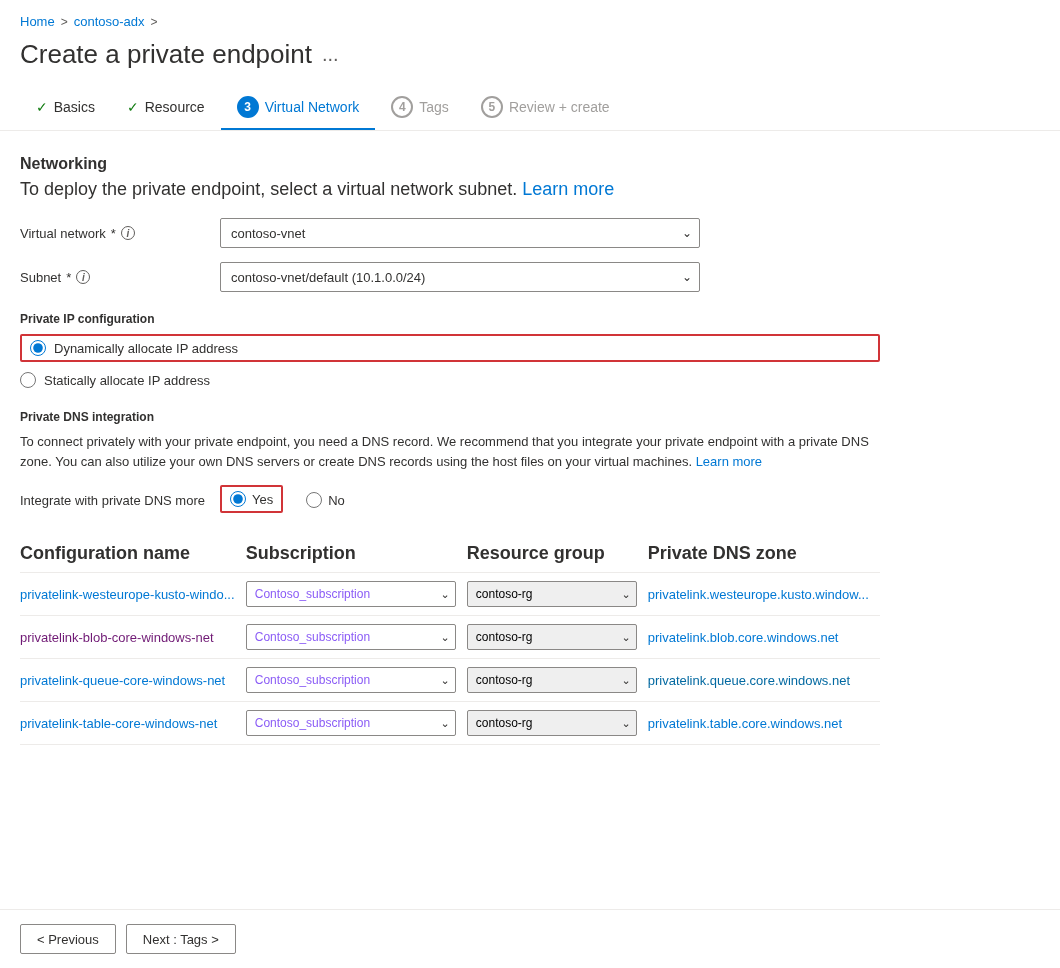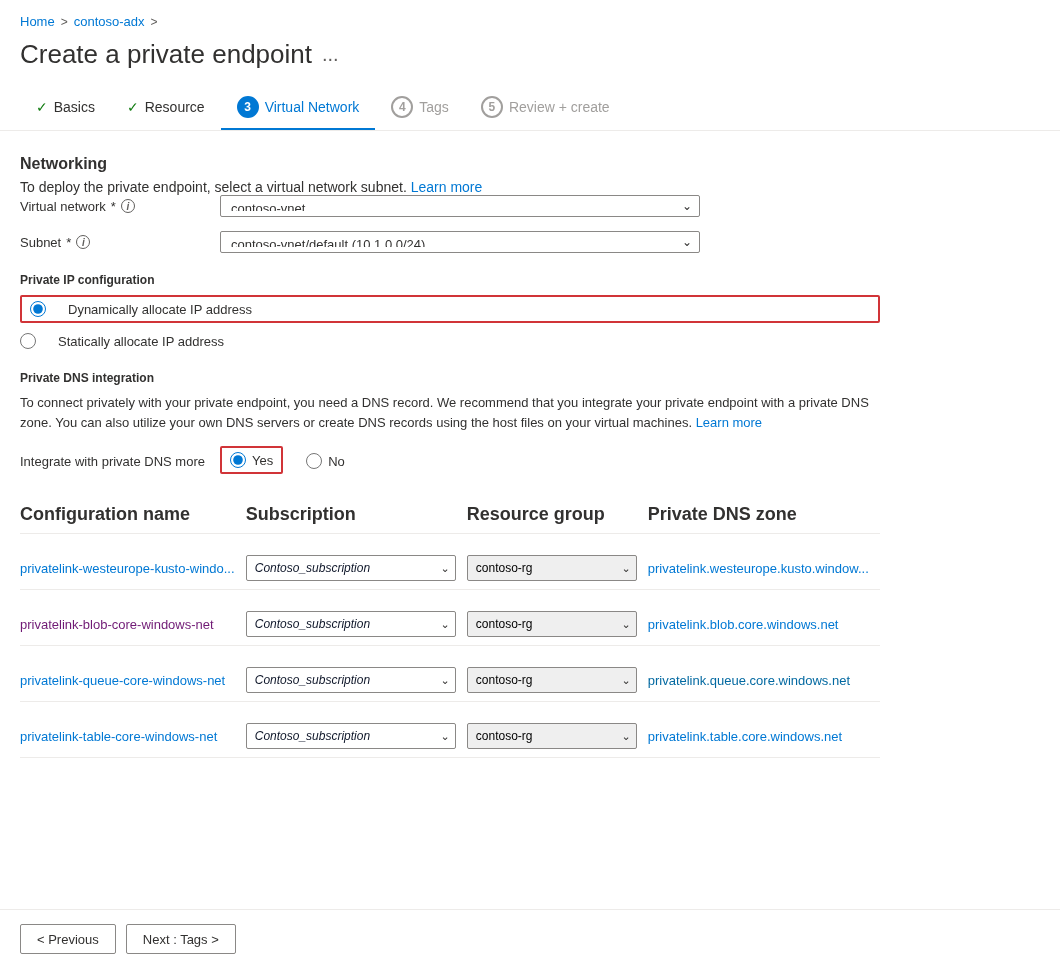--- a/index.html
+++ b/index.html
@@ -19,57 +19,57 @@
     .wizard-tab.completed { color: #323130; }
     .wizard-tab.active { color: #0078d4; border-bottom: 2px solid #0078d4; font-weight: 500; }
     .wizard-tab.disabled { color: #a19f9d; cursor: default; }
     .tab-circle { width: 22px; height: 22px; border-radius: 50%; border: 2px solid #a19f9d; display: flex; align-items: center; justify-content: center; font-size: 12px; font-weight: 600; color: #a19f9d; }
     .tab-circle.active { background: #0078d4; border-color: #0078d4; color: #fff; }
     .check-icon { color: #107c10; font-size: 14px; }
 
     .content { padding: 24px 20px 20px 20px; max-width: 900px; }
 
     .section-title { font-size: 16px; font-weight: 600; color: #323130; margin-bottom: 6px; }
-    .section-desc { font-size: 14px; color: #323130; }
+    .section-desc { font-size: 18px; color: #323130; margin-bottom: 18px; }
     .section-desc a { color: #0078d4; text-decoration: none; cursor: pointer; }
 
     .form-row { display: flex; align-items: center; margin-bottom: 14px; }
     .form-label { width: 200px; font-size: 13px; color: #323130; display: flex; align-items: center; gap: 5px; flex-shrink: 0; }
     .form-label .required { color: #323130; }
     .info-icon { width: 14px; height: 14px; border-radius: 50%; border: 1.5px solid #605e5c; display: inline-flex; align-items: center; justify-content: center; font-size: 10px; color: #605e5c; cursor: pointer; font-style: italic; font-weight: 600; }
 
     .select-wrapper { position: relative; width: 480px; }
-    .select-box { width: 100%; padding: 5px 32px 5px 10px; border: 1px solid #8a8886; border-radius: 2px; font-size: 13px; color: #323130; background: #fff; appearance: none; cursor: pointer; height: 22px; }
+    .select-box { width: 100%; padding: 5px 32px 5px 10px; border: 1px solid #8a8886; border-radius: 2px; font-size: 13px; color: #323130; background: #fff; appearance: none; cursor: pointer; height: 30px; }
     .select-arrow { position: absolute; right: 8px; top: 50%; transform: translateY(-50%); pointer-events: none; color: #323130; font-size: 12px; }
 
     .subsection { margin-top: 20px; margin-bottom: 8px; }
     .subsection-title { font-size: 12px; font-weight: 600; color: #323130; margin-bottom: 8px; }
 
     .radio-group { display: flex; flex-direction: column; gap: 8px; margin-bottom: 10px; }
-    .radio-item { display: flex; align-items: center; gap: 22px; font-size: 13px; color: #323130; cursor: pointer; }
+    .radio-item { display: flex; align-items: center; gap: 8px; font-size: 13px; color: #323130; cursor: pointer; }
     .radio-item input[type="radio"] { width: 16px; height: 16px; accent-color: #0078d4; cursor: pointer; }
 
     .highlighted-box { border: 2px solid #d13438; border-radius: 2px; display: inline-flex; align-items: center; padding: 4px 8px; margin-bottom: 2px; }
 
     .dns-section { margin-top: 22px; }
     .dns-desc { font-size: 13px; color: #323130; margin-bottom: 14px; line-height: 1.5; }
     .dns-desc a { color: #0078d4; text-decoration: none; cursor: pointer; }
 
     .integrate-row { display: flex; align-items: center; margin-bottom: 20px; }
     .integrate-label { width: 200px; font-size: 13px; color: #323130; flex-shrink: 0; }
     .radio-inline { display: flex; align-items: center; gap: 23px; }
     .radio-inline-item { display: flex; align-items: center; gap: 6px; font-size: 13px; cursor: pointer; }
     .radio-inline-item input[type="radio"] { width: 16px; height: 16px; accent-color: #0078d4; cursor: pointer; }
 
     .dns-table { width: 100%; border-collapse: collapse; margin-top: 4px; }
     .dns-table th { text-align: left; font-size: 18px; font-weight: 600; color: #323130; padding: 8px 10px 8px 0; border-bottom: 1px solid #edebe9; }
-    .dns-table td { font-size: 13px; color: #323130; padding: 21px 10px 8px 0; border-bottom: 1px solid #edebe9; vertical-align: middle; }
+    .dns-table td { font-size: 13px; color: #323130; padding: 8px 10px 8px 0; border-bottom: 1px solid #edebe9; vertical-align: middle; }
     .dns-table td:first-child { color: #0078d4; }
     .dns-table .select-wrapper-sm { position: relative; width: 200px; }
-    .dns-table .select-box-sm { width: 100%; padding: 4px 28px 4px 8px; border: 1px solid #8a8886; border-radius: 2px; font-size: 12px; color: #0f172a; background: #fff; appearance: none; cursor: pointer; height: 26px; font-style: italic; }
+    .dns-table .select-box-sm { width: 100%; padding: 4px 28px 4px 8px; border: 1px solid #8a8886; border-radius: 2px; font-size: 12px; color: #8b5cf6; background: #fff; appearance: none; cursor: pointer; height: 26px; }
 
     .footer { position: fixed; bottom: 0; left: 0; right: 0; background: #fff; border-top: 1px solid #edebe9; padding: 14px 20px; display: flex; gap: 10px; }
     .btn { padding: 5px 16px; font-size: 13px; border-radius: 2px; cursor: pointer; border: 1px solid; height: 30px; display: flex; align-items: center; }
     .btn-secondary { background: #fff; border-color: #8a8886; color: #323130; }
   </style>
 </head>
 <body>
 
 <div class="breadcrumb">
   <a>Home</a>

